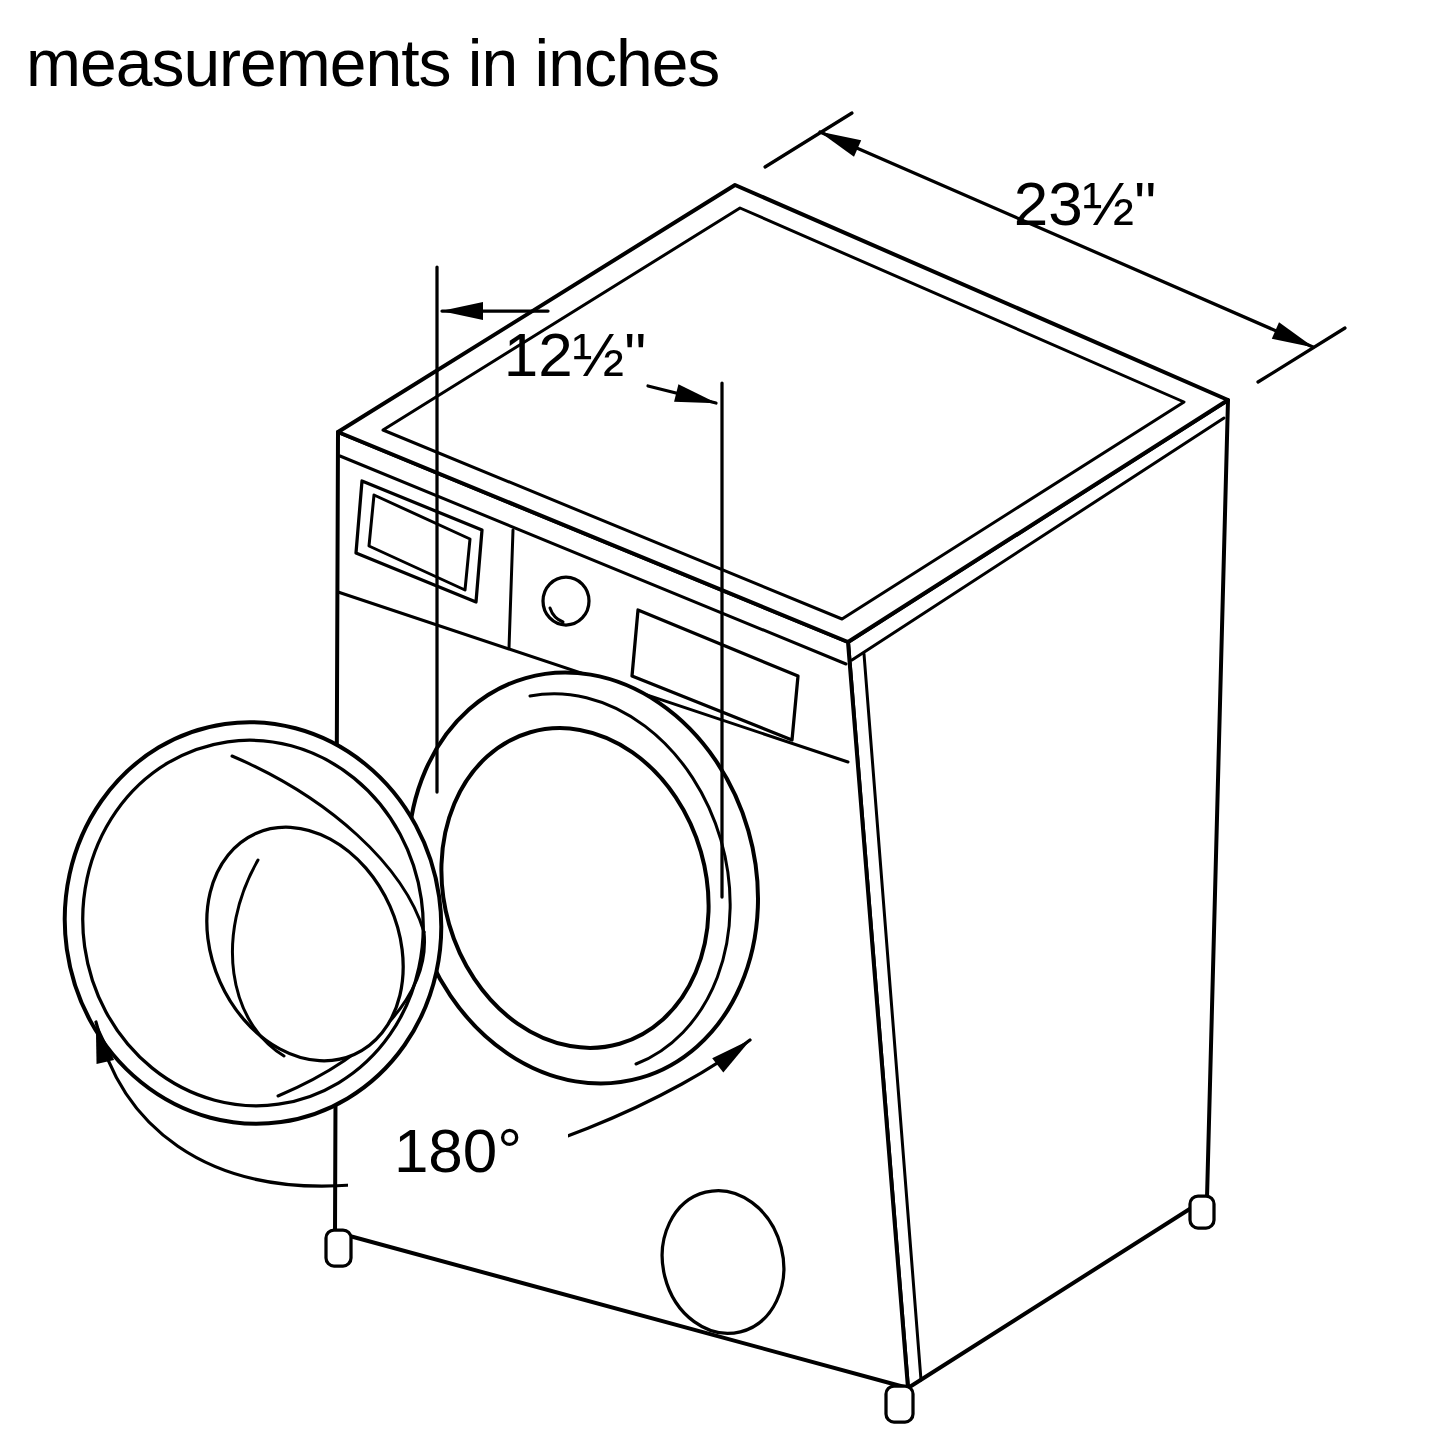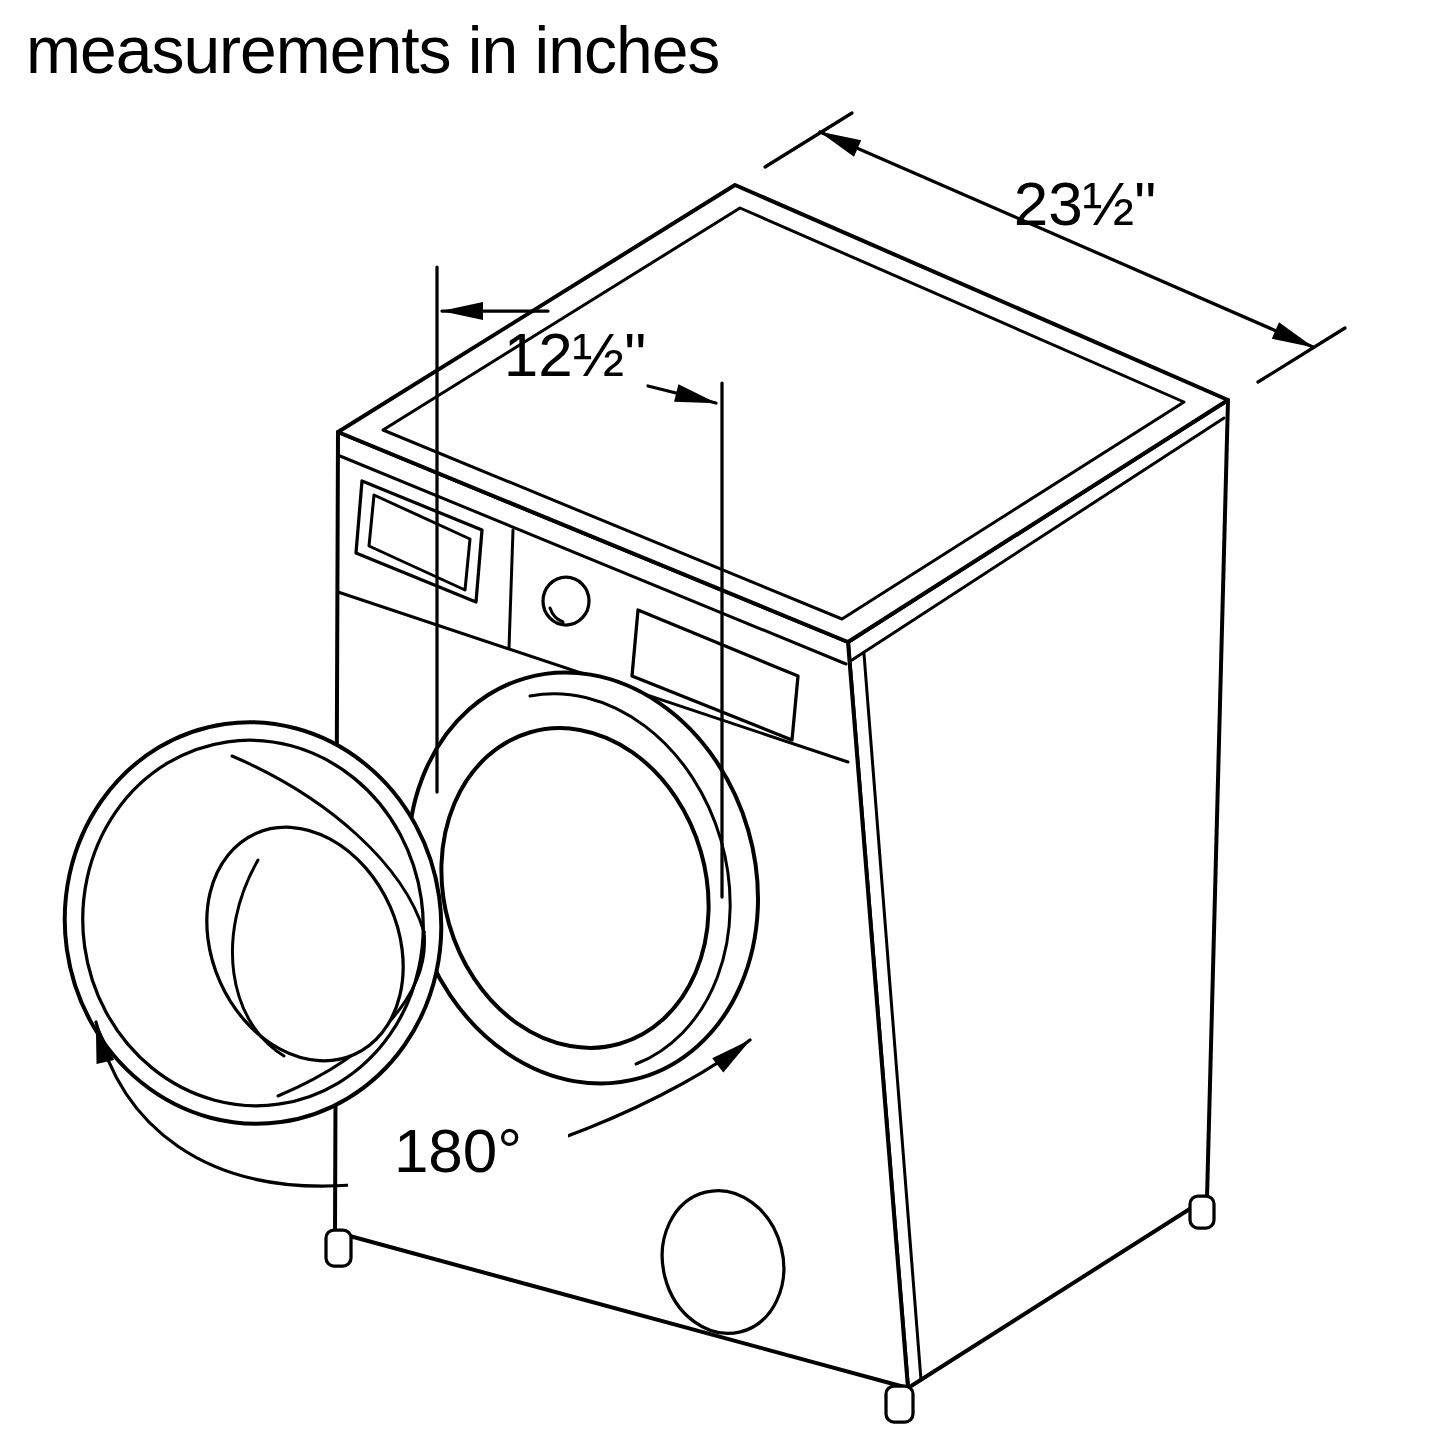--- a/index.html
+++ b/index.html
@@ -1,21 +1,21 @@
 <!DOCTYPE html>
 <html><head>
 <meta charset="utf-8">
 <style>
   html,body{margin:0;padding:0;background:#fff;}
   .canvas{
     position:relative;width:1445px;height:1445px;background:#fff;overflow:hidden;
     font-family:"Liberation Sans", sans-serif;
   }
   .title{
-    position:absolute;left:26px;top:14px;font-size:66px;line-height:1.1;
+    position:absolute;left:26px;top:27px;font-size:66px;line-height:1.1;
     color:#000;letter-spacing:-1px;white-space:nowrap;
   }
   svg.draw{position:absolute;left:0;top:0;width:1445px;height:1445px;}
   svg.draw .outline{fill:#fff;stroke:#000;stroke-width:4;stroke-linejoin:round;stroke-linecap:round;}
   svg.draw .detail{fill:none;stroke:#000;stroke-width:3;stroke-linejoin:round;stroke-linecap:round;}
   svg.draw .detail-fill{fill:#fff;stroke:#000;stroke-width:3.25;stroke-linejoin:round;stroke-linecap:round;}
   svg.draw .dim{fill:none;stroke:#000;stroke-width:3.25;stroke-linecap:round;}
   svg.draw text{font-family:"Liberation Sans", sans-serif;font-size:62px;fill:#000;}
 </style>
 </head>

